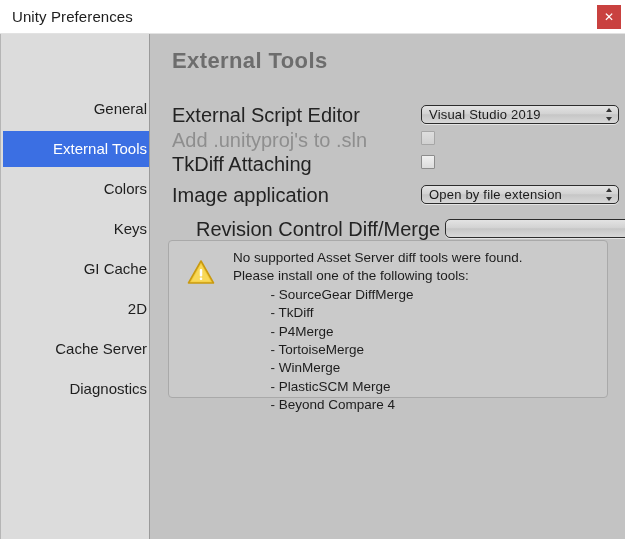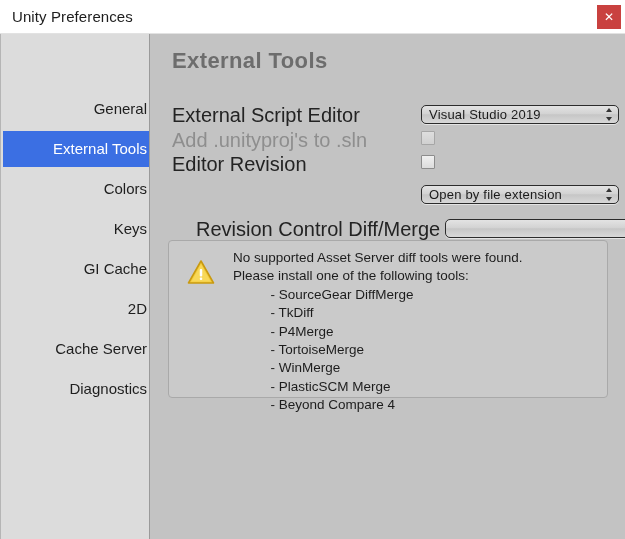--- a/index.html
+++ b/index.html
@@ -288,24 +288,25 @@
                 <i class="up"></i>
                 <i class="down"></i>
               </span>
             </div>
           </div>
           <div class="form-row" style="top: 96px;">
             <div class="field-label disabled">Add .unityproj's to .sln</div>
             <div class="checkbox disabled"></div>
           </div>
           <div class="form-row" style="top: 120px;">
-            <div class="field-label">Editor Revision</div>
+            <div class="field-label">TkDiff Attaching</div>
             <div class="checkbox"></div>
           </div>
           <div class="form-row" style="top: 151px;">
+            <div class="field-label">Image application</div>
             <div class="popup">
               <span class="popup-value">Open by file extension</span>
               <span class="popup-arrows">
                 <i class="up"></i>
                 <i class="down"></i>
               </span>
             </div>
           </div>
           <div class="form-row" style="top: 185px; margin-left: 24px;">
             <div class="field-label">Revision Control Diff/Merge</div>

